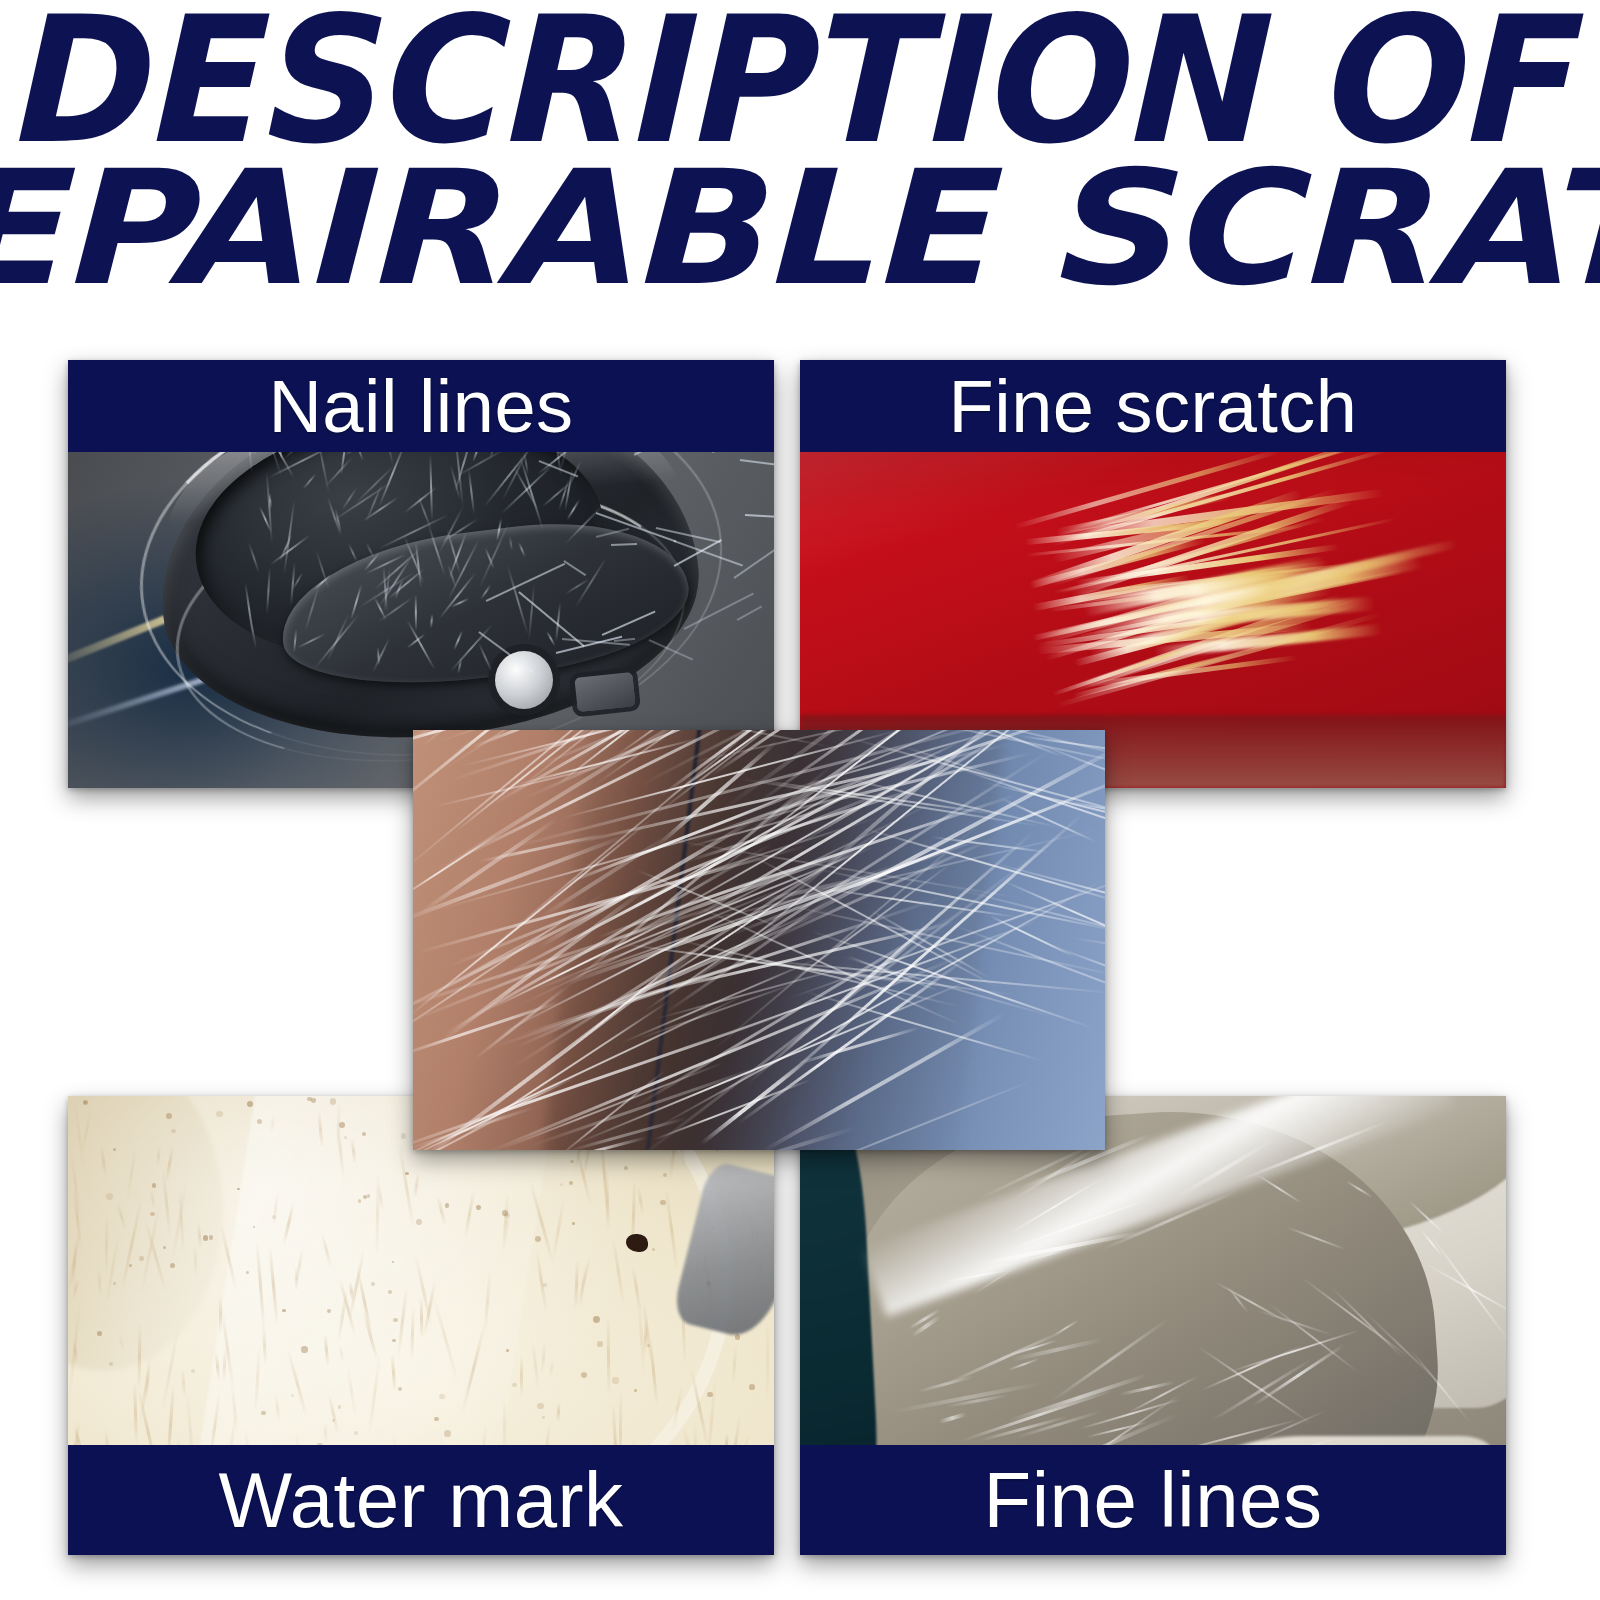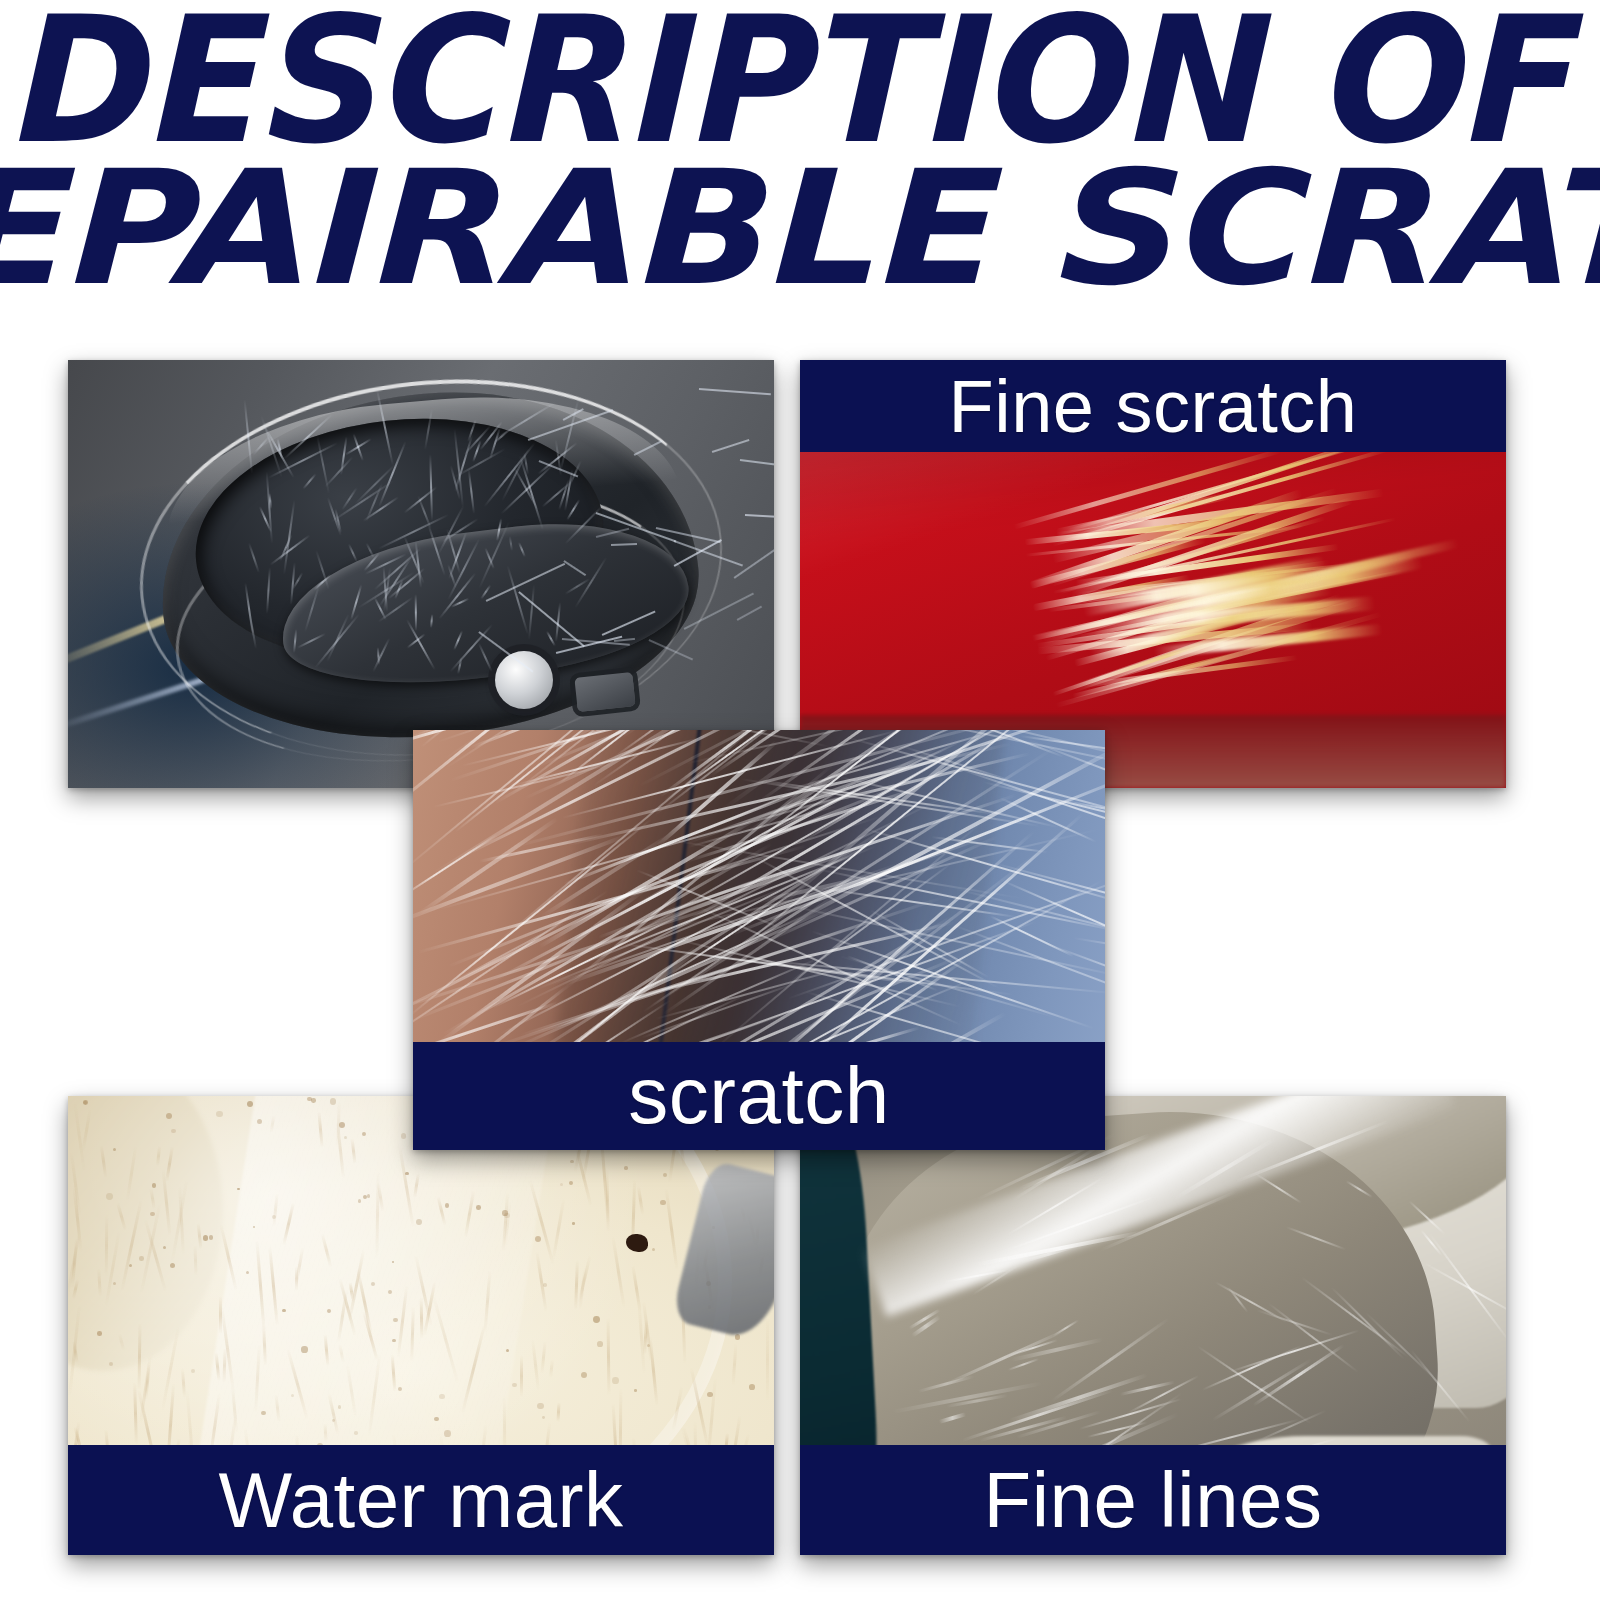--- a/index.html
+++ b/index.html
@@ -448,20 +448,23 @@
           <span style="position: absolute; left: 82.2687%; top: 65.1148%; width: 48.1214px; height: 1.5px; background: rgba(230, 238, 250, 0.28); filter: blur(0.6px); transform-origin: left center; transform: rotate(24.1deg);"></span>
           <span style="position: absolute; left: 63.8749%; top: 53.9399%; width: 85.3621px; height: 1.5px; background: rgba(230, 238, 250, 0.59); filter: blur(0.6px); transform-origin: left center; transform: rotate(39.8deg);"></span>
           <span style="position: absolute; left: 74.7714%; top: 35.4804%; width: 85.3892px; height: 1.5px; background: rgba(230, 238, 250, 0.55); filter: blur(0.6px); transform-origin: left center; transform: rotate(19.6deg);"></span>
           <span style="position: absolute; left: 91.2089%; top: 21.2224%; width: 38.5983px; height: 1.5px; background: rgba(230, 238, 250, 0.52); filter: blur(0.6px); transform-origin: left center; transform: rotate(-18deg);"></span>
           <span style="position: absolute; left: 75.6059%; top: 64.0669%; width: 58.3547px; height: 1.5px; background: rgba(230, 238, 250, 0.61); filter: blur(0.6px); transform-origin: left center; transform: rotate(-23.9deg);"></span>
           <span style="position: absolute; left: 58.182%; top: 63.2831%; width: 67.3525px; height: 1.5px; background: rgba(230, 238, 250, 0.51); filter: blur(0.6px); transform-origin: left center; transform: rotate(36.4deg);"></span>
           <span style="position: absolute; left: 65.2228%; top: 18.394%; width: 89.9704px; height: 1.5px; background: rgba(230, 238, 250, 0.51); filter: blur(0.6px); transform-origin: left center; transform: rotate(-19.4deg);"></span>
           <span style="position: absolute; left: 69.1579%; top: 68.1941%; width: 68.1066px; height: 1.5px; background: rgba(230, 238, 250, 0.63); filter: blur(0.6px); transform-origin: left center; transform: rotate(-13.9deg);"></span>
           <span style="position: absolute; left: 70.1376%; top: 13.6798%; width: 23.2867px; height: 1.5px; background: rgba(230, 238, 250, 0.48); filter: blur(0.6px); transform-origin: left center; transform: rotate(-28.4deg);"></span>
         </div>
+    </div>
+    <div class="label-bar top">
+      <span>Nail lines</span>
     </div>
   </div>
 
   <div class="card" id="card-false">
     <div class="photo ph-false">
       <div class="red-shadow-band"></div>
       <div class="red-sheen"></div>
       <div class="red-handle-notch"></div>
       <div class="red-bottom"></div>
       <div class="scuff" id="false-scuff">
@@ -1113,18 +1116,15 @@
           <span class="sc-line thin" style="left: 62.6476%; top: 53.6525%; width: 97.313px; opacity: 0.59; transform: rotate(20.8deg);"></span>
           <span class="sc-line thin" style="left: 62.3711%; top: 1.46769%; width: 352.406px; opacity: 0.61; transform: rotate(15.1deg);"></span>
           <span class="sc-line thin" style="left: 87.7091%; top: 1.08746%; width: 120.613px; opacity: 0.56; transform: rotate(8.2deg);"></span>
           <span class="sc-line thin" style="left: 59.5535%; top: 37.5555%; width: 194.379px; opacity: 0.74; transform: rotate(8.3deg);"></span>
           <span class="sc-line thin" style="left: 47.1835%; top: 11.3237%; width: 304.459px; opacity: 0.59; transform: rotate(8.9deg);"></span>
           <span class="sc-line thin" style="left: 61.5676%; top: 11.0145%; width: 226.2px; opacity: 0.56; transform: rotate(12.9deg);"></span>
           <span class="sc-line thin" style="left: 53.198%; top: 41.1061%; width: 354.777px; opacity: 0.38; transform: rotate(12deg);"></span>
           <span class="sc-line thin" style="left: 83.3824%; top: 44.1462%; width: 93.2408px; opacity: 0.8; transform: rotate(25.7deg);"></span>
         </div>
     </div>
-    <div class="label-bar bottom">
-      <span>scratch</span>
-    </div>
   </div>
 
 </div>
 
 </body></html>

